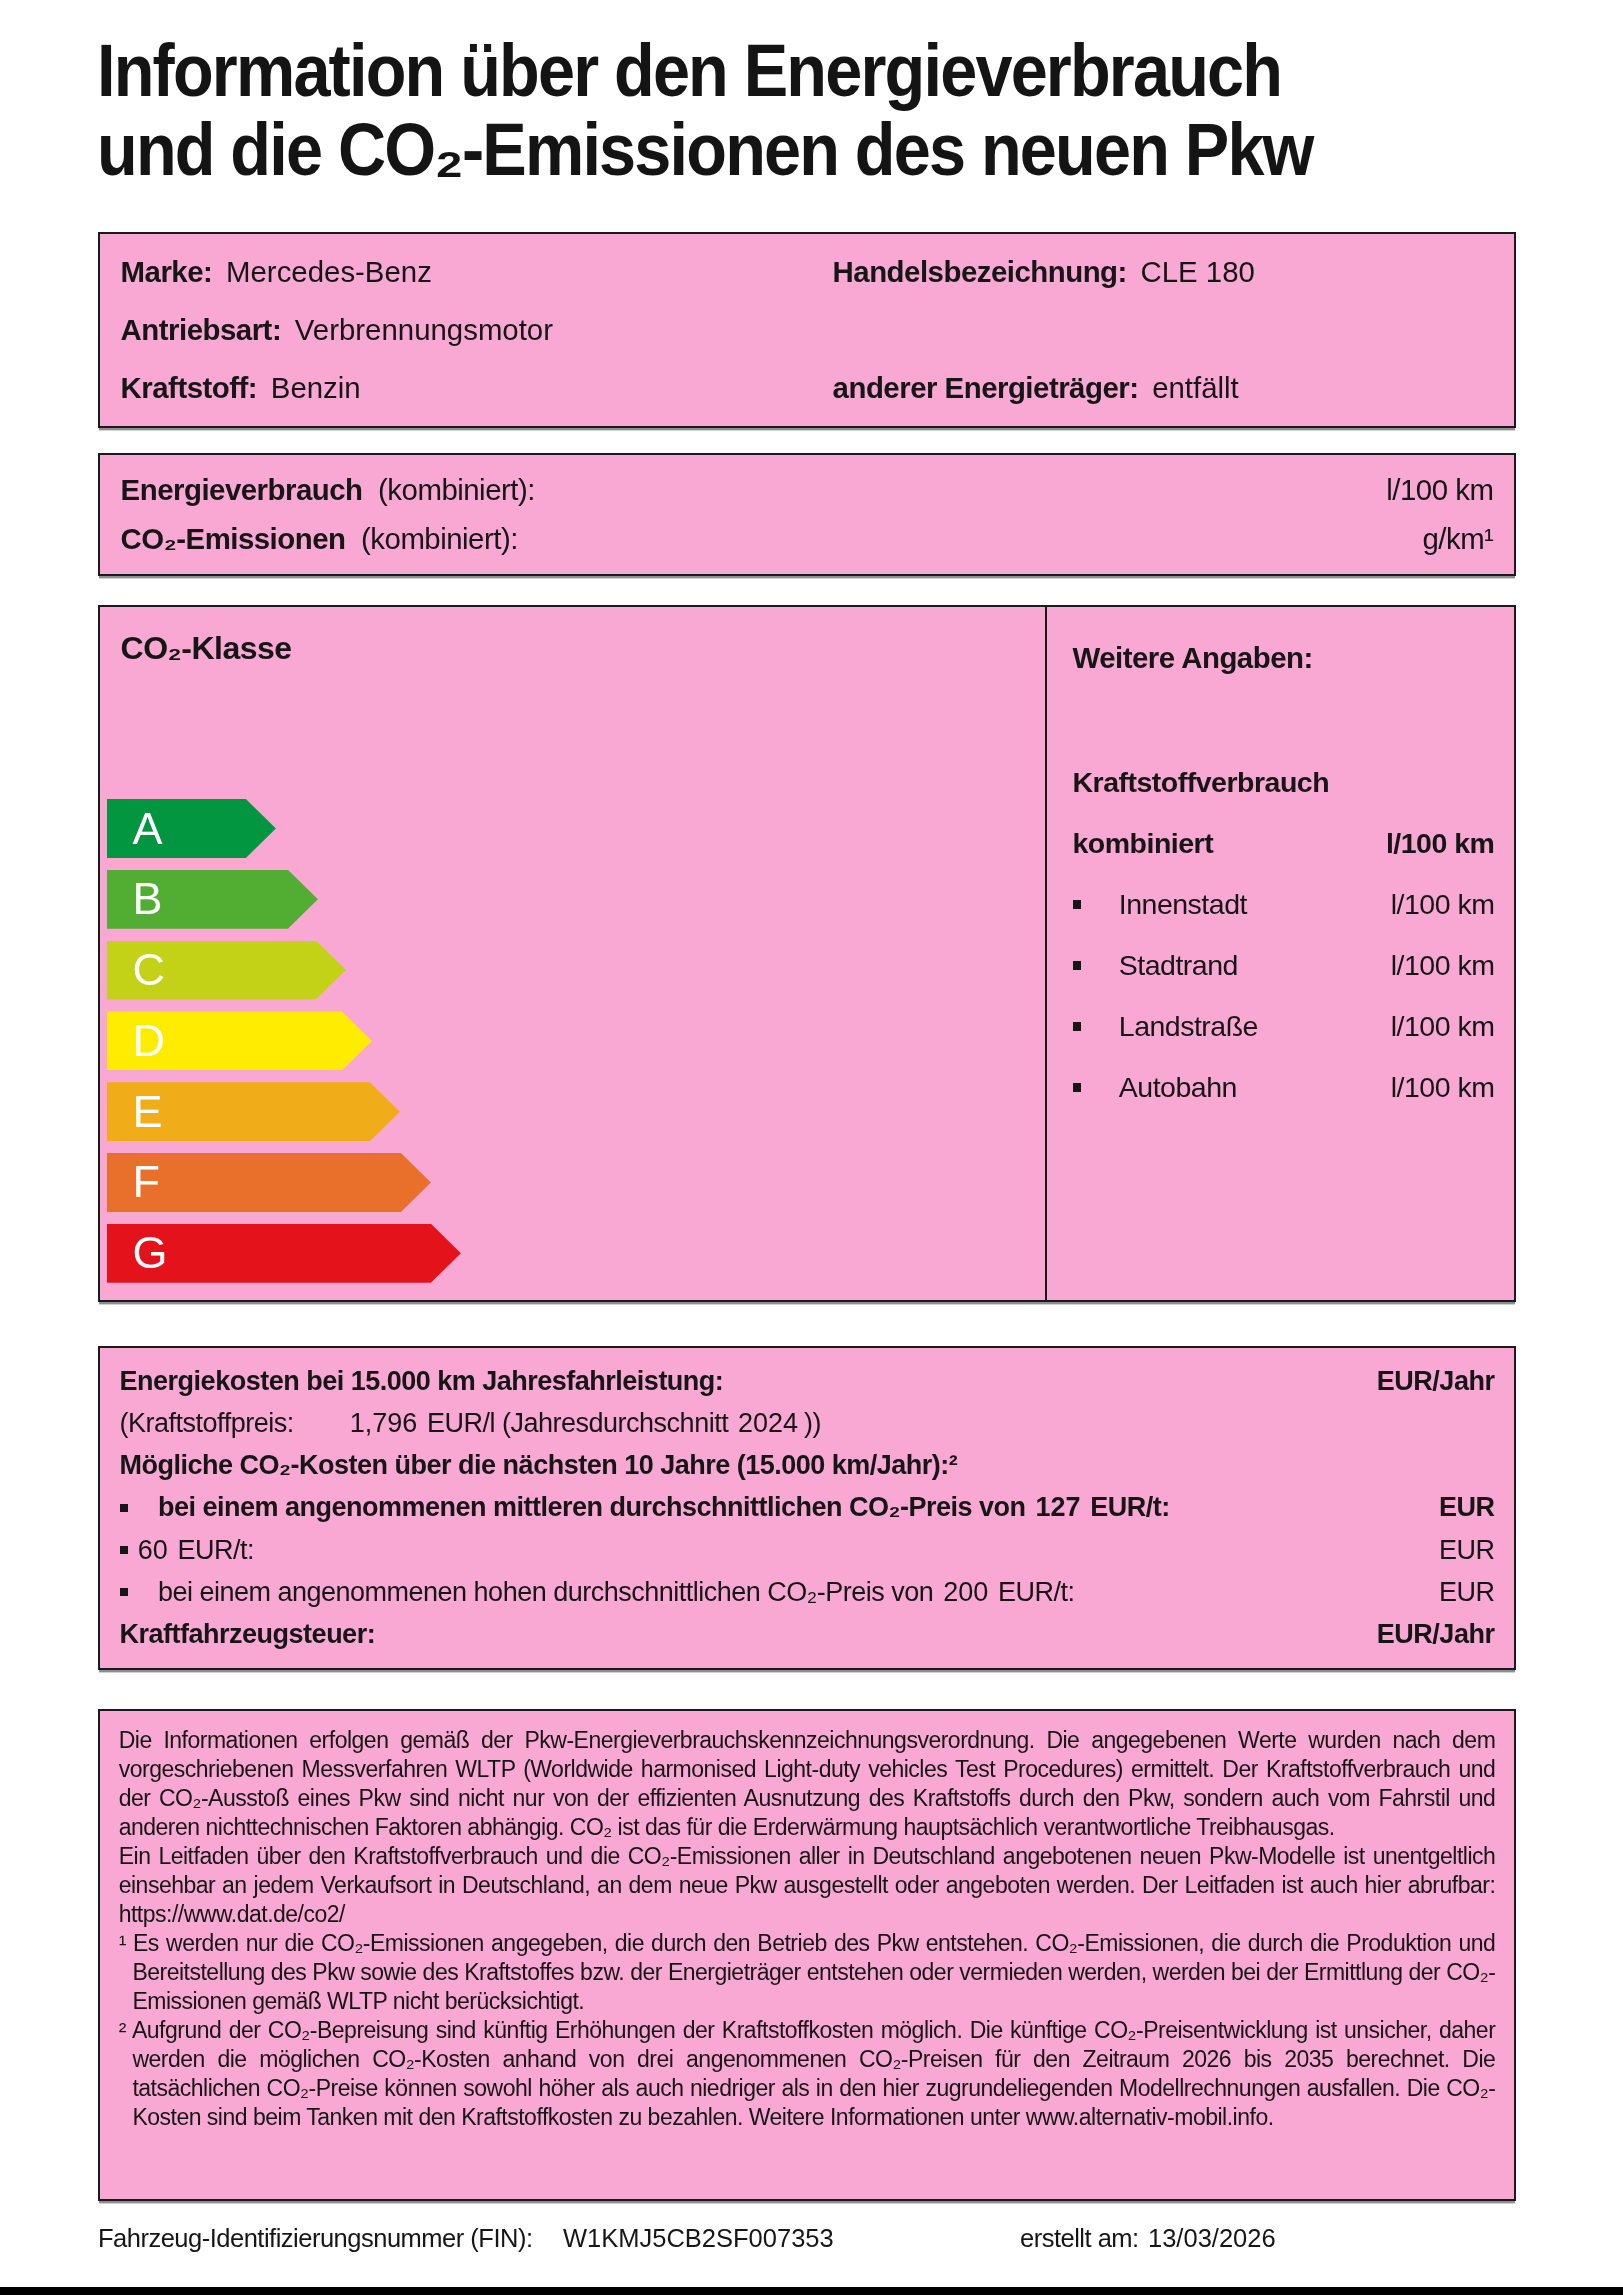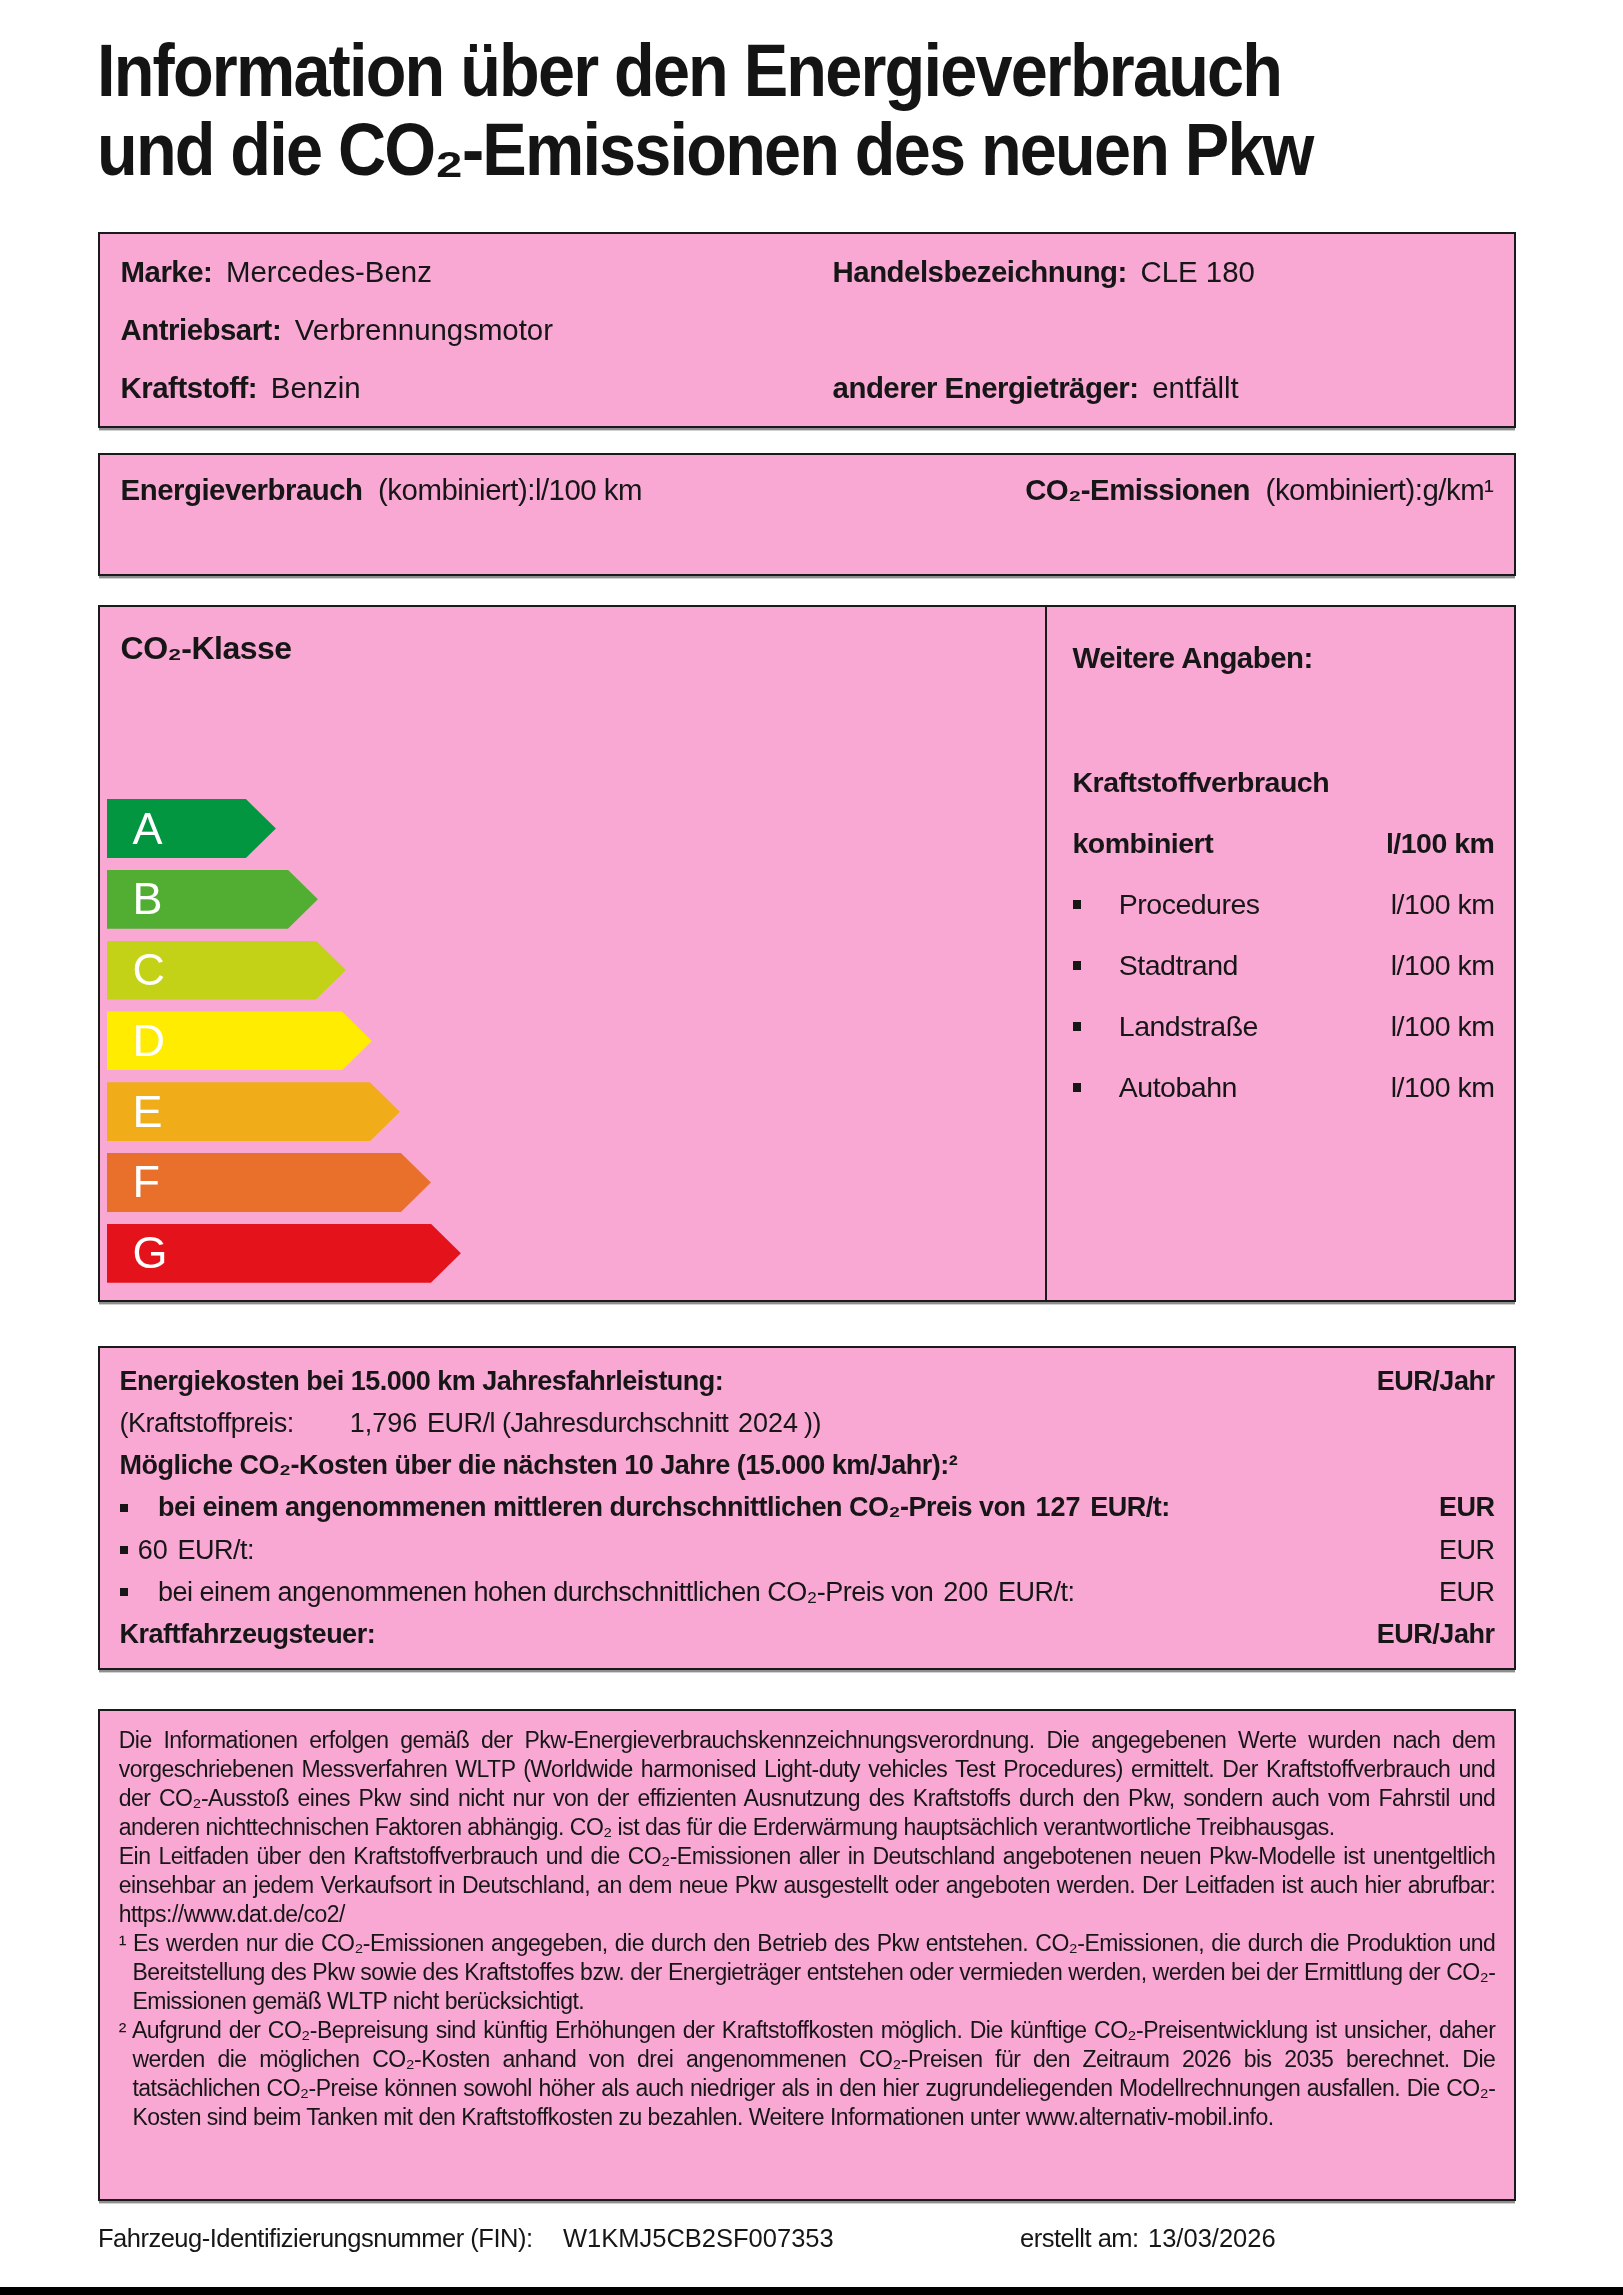--- a/index.html
+++ b/index.html
@@ -26,21 +26,21 @@
   }
 
   
   #box-vehicle{top:232px;height:196px;padding:16.7px 20.6px;display:flex;flex-direction:column;justify-content:space-between;font-size:29.4px;}
   .vrow{position:relative;height:43px;display:flex;align-items:center;}
   .vpair{display:flex;align-items:center;}
   .vpair .val{margin-left:13.7px;}
   .vright{position:absolute;left:712px;top:0;height:100%;display:flex;align-items:center;}
 
   
-  #box-consumption{top:453px;height:123px;padding:14.7px 20.6px;display:flex;flex-direction:row;justify-content:space-between;font-size:29.4px;}
+  #box-consumption{top:453px;height:123px;padding:14.7px 20.6px;display:flex;flex-direction:column;justify-content:space-between;font-size:29.4px;}
   .crow{display:flex;justify-content:space-between;align-items:center;height:41px;}
   .crow .suffix{font-weight:400;margin-left:7.9px;}
 
   
   #box-class{top:605px;height:697px;}
   .left-pane{position:absolute;left:0;top:0;width:945px;height:100%;}
   .lp-head{position:absolute;left:20.6px;top:22.6px;font-size:32px;font-weight:700;}
   .lp-sub{position:absolute;left:20.6px;top:83px;font-size:30px;}
   .arrows{position:absolute;left:6.9px;top:192px;}
   .arrow{
@@ -171,21 +171,21 @@
     <div class="right-pane">
       <div class="wa-head">Weitere Angaben:</div>
       <div class="kv-label">Kraftstoffverbrauch</div>
       <div class="wa-row b">
         <span>kombiniert</span>
         <span>l/100 km</span>
       </div>
       <div class="wa-row">
         <span class="wa-left">
           <span class="sq"></span>
-          <span class="wa-label">Procedures</span>
+          <span class="wa-label">Innenstadt</span>
         </span>
         <span>l/100 km</span>
       </div>
       <div class="wa-row">
         <span class="wa-left">
           <span class="sq"></span>
           <span class="wa-label">Stadtrand</span>
         </span>
         <span>l/100 km</span>
       </div>

